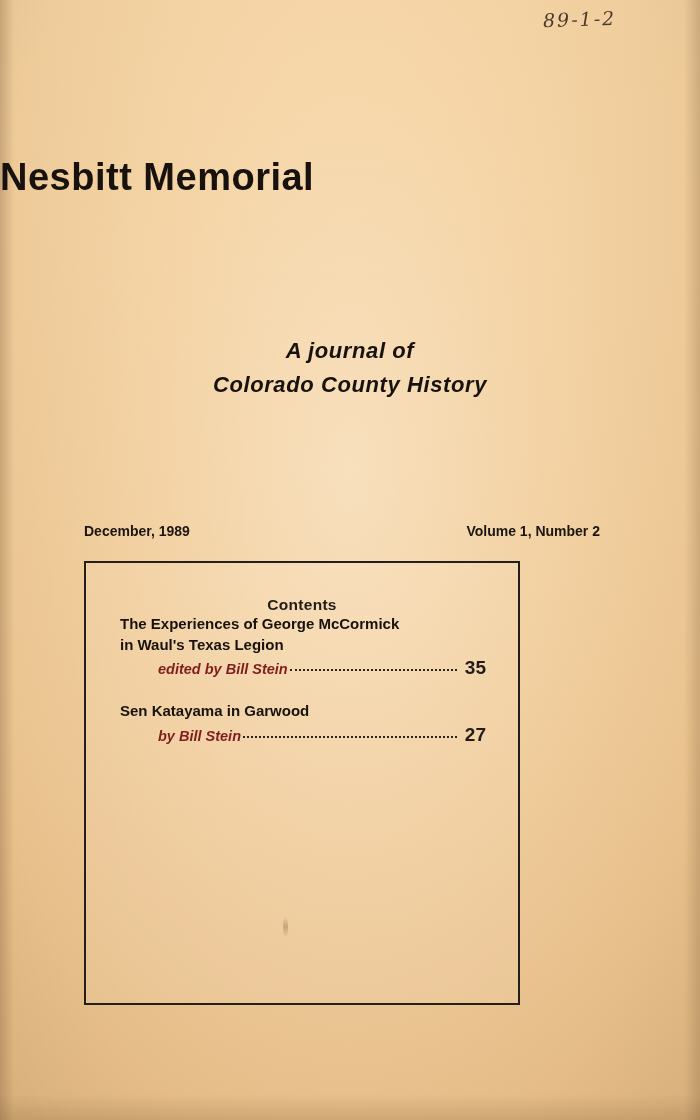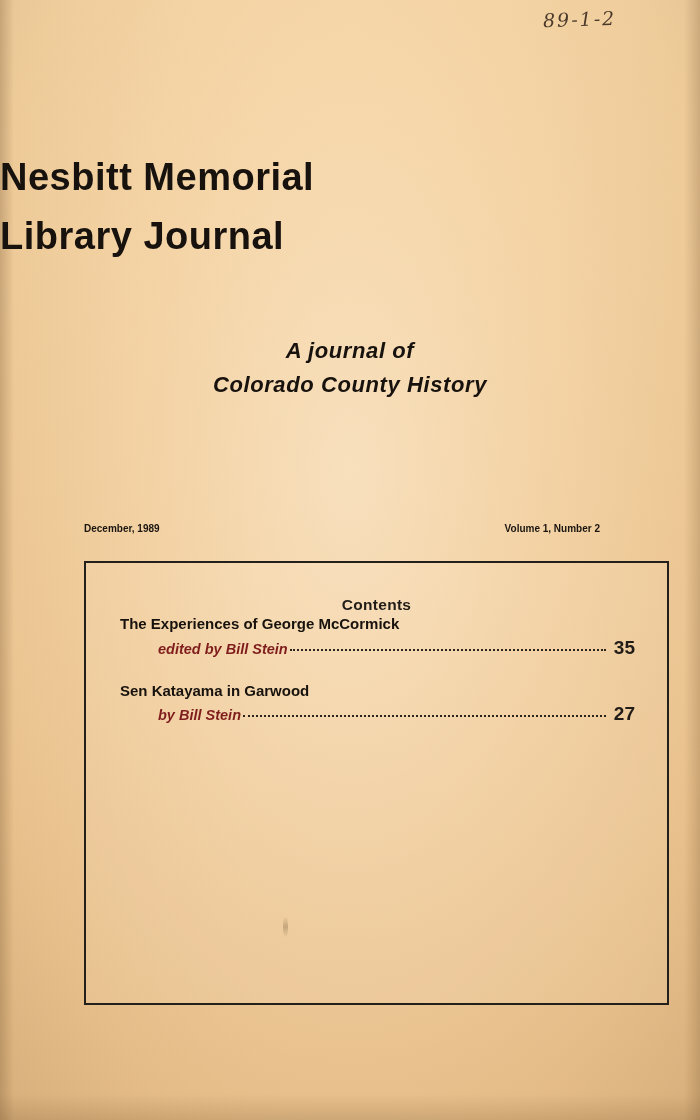--- a/index.html
+++ b/index.html
@@ -88,30 +88,30 @@
   }
 
   .issue-row {
     position: absolute;
     top: 523px;
     left: 84px;
     right: 100px;
     display: flex;
     justify-content: space-between;
     align-items: baseline;
-    font-size: 10px;
+    font-size: 14px;
     font-weight: bold;
     color: #1a1510;
   }
 
   .contents-box {
     position: absolute;
     top: 561px;
     left: 84px;
-    width: 585px;
+    width: 436px;
     height: 444px;
     border: 2px solid #23201c;
     box-sizing: border-box;
     background: rgba(255,245,225,0.10);
   }
   .contents-heading {
     text-align: center;
     font-size: 15.5px;
     font-weight: bold;
     margin-top: 33px;
@@ -172,39 +172,39 @@
 
 <div class="paper"></div>
 <div class="edge-left"></div>
 <div class="edge-right"></div>
 <div class="edge-bottom"></div>
 
 <div class="handwriting">89-1-2</div>
 
 <div class="title-block">
   <div class="title-line">Nesbitt Memorial</div>
-  <div class="title-line">Library Journal</div>
 </div>
 
 <div class="subtitle-block">
   <div class="subtitle-line">A journal of</div>
   <div class="subtitle-line">Colorado County History</div>
 </div>
 
 <div class="issue-row">
   <div>December, 1989</div>
   <div>Volume 1, Number 2</div>
 </div>
 
 <div class="contents-box">
   <div class="contents-heading">Contents</div>
   <div class="entries">
 
     <div class="entry">
       <div class="entry-title-line">The Experiences of George McCormick</div>
+      <div class="entry-title-line">in Waul's Texas Legion</div>
       <div class="entry-author-row">
         <span class="entry-author">edited by Bill Stein</span>
         <span class="dotfill"></span>
         <span class="entry-page">35</span>
       </div>
     </div>
 
     <div class="entry">
       <div class="entry-title-line">Sen Katayama in Garwood</div>
       <div class="entry-author-row">

